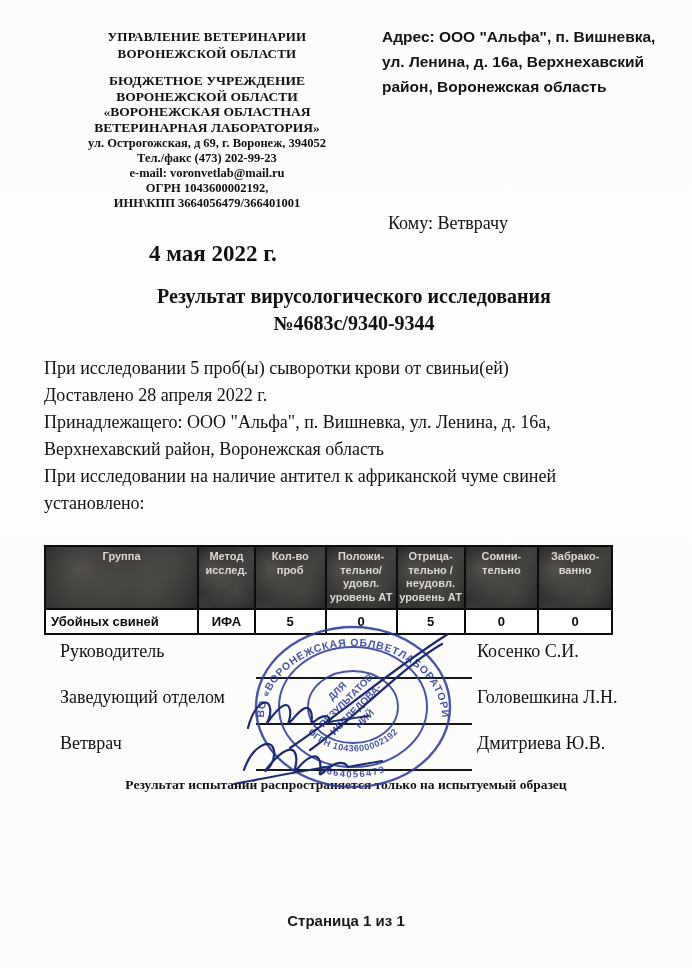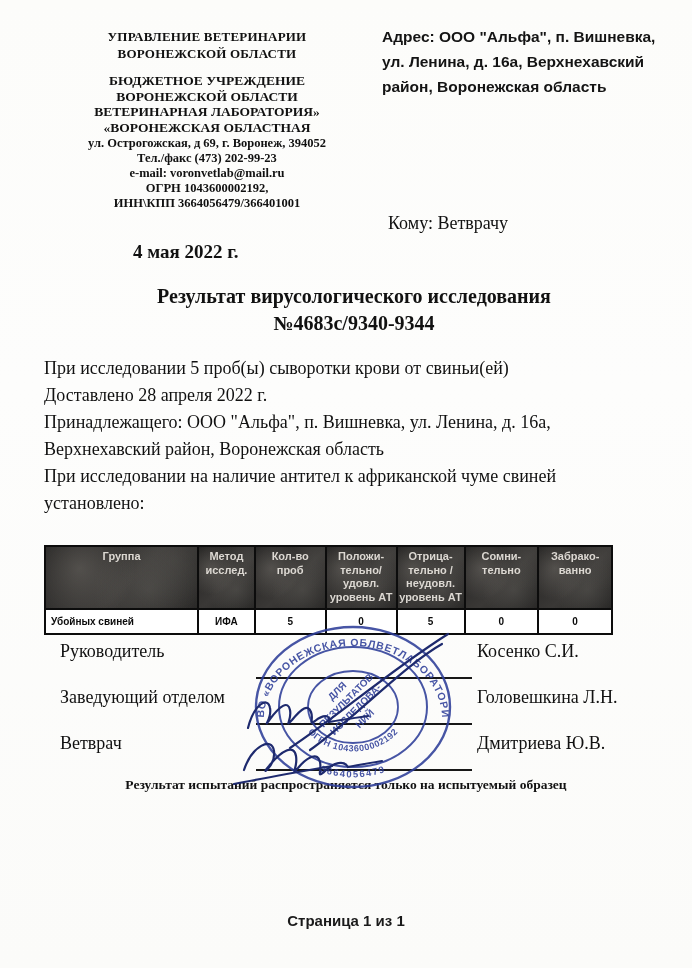--- a/index.html
+++ b/index.html
@@ -21,21 +21,21 @@
   .lh-org{font-size:13.5px;line-height:15.5px;}
   .lh-contact-wrap{margin-top:1px;}
   .lh-contact{font-size:12.5px;line-height:15px;}
 
   
   .addr{position:absolute;left:382px;top:24px;width:278px;
     font-family:"Liberation Sans", sans-serif;font-weight:bold;
     font-size:15.5px;line-height:25px;color:#141414;}
   .to{position:absolute;left:388px;top:213px;font-size:18px;}
 
-  .date{position:absolute;left:133px;top:241px;font-size:19px;font-weight:bold;}
+  .date{position:absolute;left:149px;top:241px;font-size:23px;font-weight:bold;}
 
   
   .title{position:absolute;left:16px;right:0;top:283px;text-align:center;
     font-size:20px;font-weight:bold;line-height:27px;}
 
   
   .bodytext{position:absolute;left:44px;top:355px;width:592px;font-size:18px;line-height:27px;}
   .bodytext p{margin:0;}
 
   
@@ -47,21 +47,21 @@
     background-image:
       radial-gradient(circle at 22% 35%, rgba(150,145,138,.35), transparent 45%),
       radial-gradient(circle at 68% 70%, rgba(120,118,112,.30), transparent 50%),
       radial-gradient(circle at 85% 20%, rgba(90,88,84,.35), transparent 40%),
       linear-gradient(135deg,#232221,#3a3836 55%,#262524);
     color:#dcd8d2;font-size:11px;line-height:13.5px;font-weight:bold;
     white-space:pre-line;vertical-align:top;text-align:center;
     padding:3px 1px 2px;height:56px;
     border:2px solid #0c0c0c;}
   table.results td{
-    background:#fff;font-size:10px;font-weight:bold;text-align:center;
+    background:#fff;font-size:13px;font-weight:bold;text-align:center;
     height:21px;padding:1px 2px;border:2px solid #0c0c0c;color:#0b0b0b;}
   table.results td.first{text-align:left;padding-left:5px;}
   .col1{width:27%}.col2{width:10%}.col3{width:12.5%}.col4{width:12.5%}
   .col5{width:12%}.col6{width:13%}.col7{width:13%}
 
   
   .sig-role{position:absolute;left:60px;font-size:18px;}
   .sig-name{position:absolute;left:477px;font-size:18px;}
   .sig-line{position:absolute;left:256px;width:216px;border-top:2px solid #171717;z-index:1;}
 
@@ -79,22 +79,22 @@
 <body>
 
 <div class="page">
 
   <div class="lh-left">
     <div class="lh-dept">УПРАВЛЕНИЕ ВЕТЕРИНАРИИ</div>
     <div class="lh-dept">ВОРОНЕЖСКОЙ ОБЛАСТИ</div>
     <div class="lh-org-wrap">
       <div class="lh-org">БЮДЖЕТНОЕ УЧРЕЖДЕНИЕ</div>
       <div class="lh-org">ВОРОНЕЖСКОЙ ОБЛАСТИ</div>
+      <div class="lh-org">«ВОРОНЕЖСКАЯ ОБЛАСТНАЯ</div>
       <div class="lh-org">ВЕТЕРИНАРНАЯ ЛАБОРАТОРИЯ»</div>
-      <div class="lh-org">«ВОРОНЕЖСКАЯ ОБЛАСТНАЯ</div>
     </div>
     <div class="lh-contact-wrap">
       <div class="lh-contact">ул. Острогожская, д 69, г. Воронеж, 394052</div>
       <div class="lh-contact">Тел./факс  (473) 202-99-23</div>
       <div class="lh-contact">e-mail: voronvetlab@mail.ru</div>
       <div class="lh-contact">ОГРН 1043600002192,</div>
       <div class="lh-contact">ИНН\КПП 3664056479/366401001</div>
     </div>
   </div>
 

